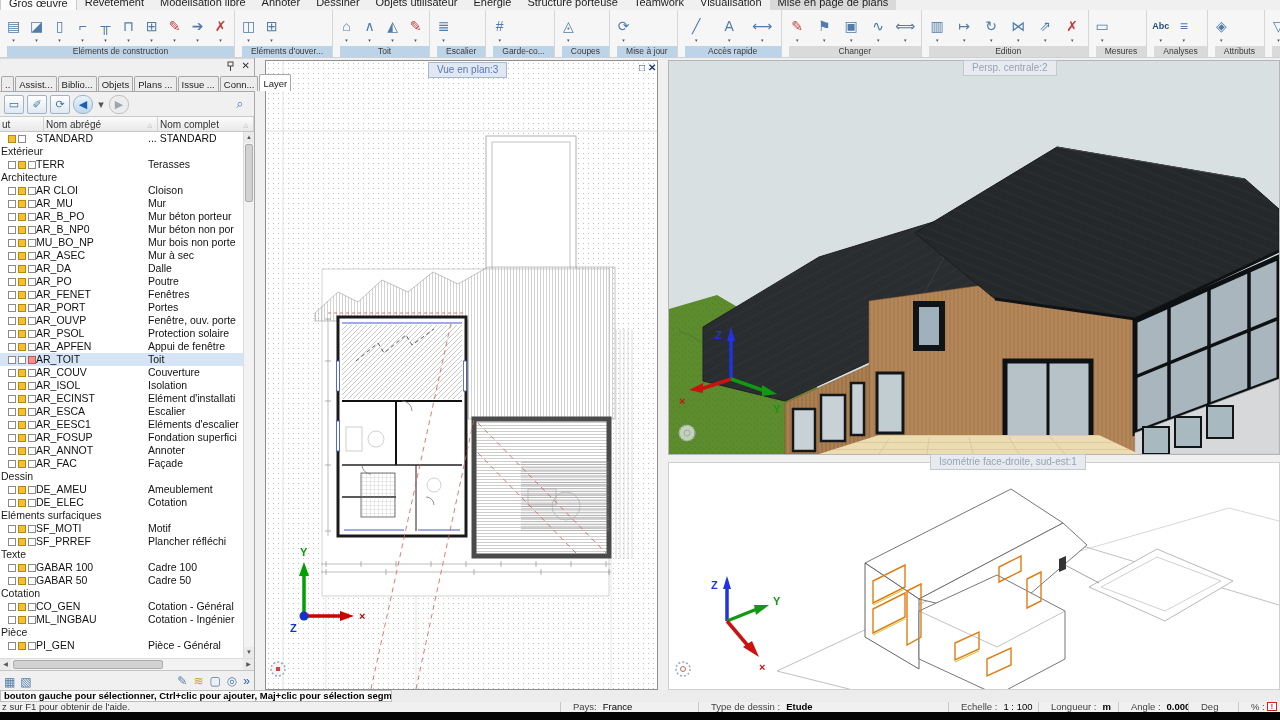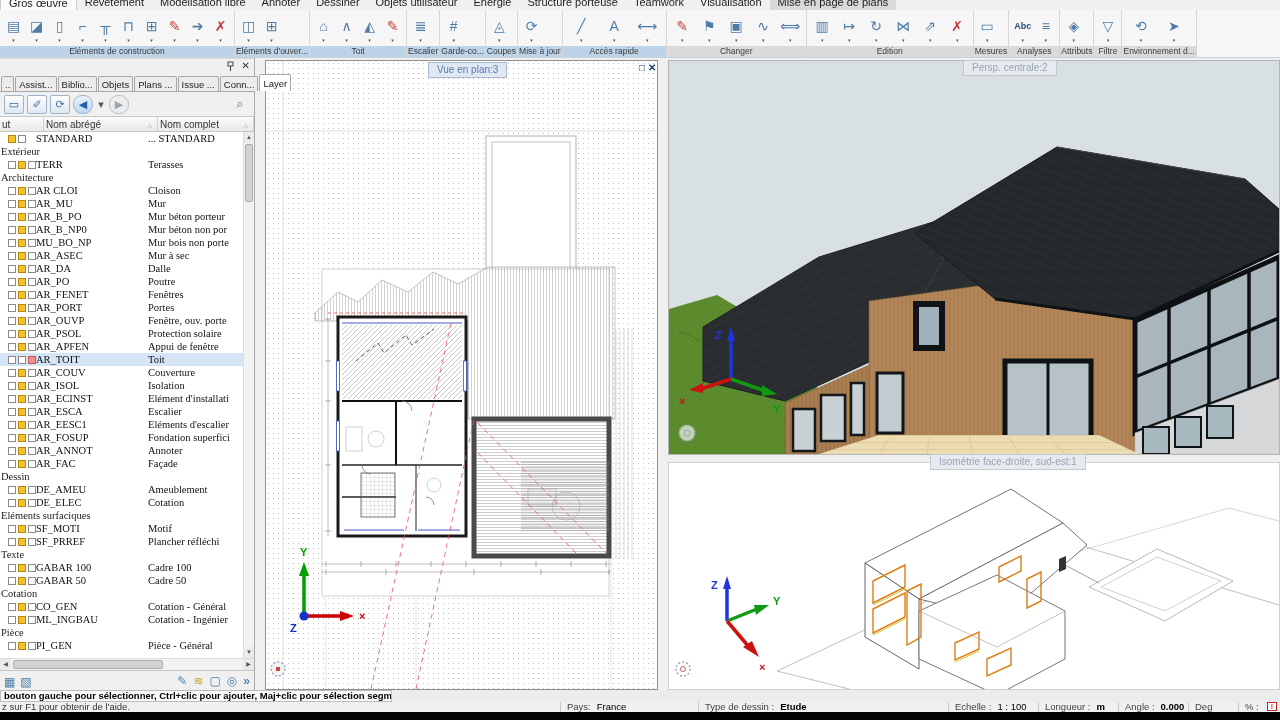--- a/index.html
+++ b/index.html
@@ -19,21 +19,21 @@
   
   #ribbon { position:absolute; left:0; top:10px; width:1280px; height:48px;
     background:#f6f6f6; border-bottom:1px solid #c9d2da; display:flex; align-items:stretch; }
   .rib-group { display:flex; flex-direction:column; border-right:1px solid #d6d6d6; }
   .rg-icons { flex:1; display:flex; align-items:center; padding:1px 2px 0 2px; }
   .ric { width:23px; display:flex; flex-direction:column; align-items:center; cursor:default; }
   .rg-glyph { font-size:14px; line-height:22px; color:#4f7ca8; }
   .ric.red .rg-glyph { color:#c23b3b; }
   .rg-caret { font-size:5px; line-height:6px; color:#555; }
   .rg-label { height:11px; font-size:8.5px; line-height:11px; text-align:center;
-    color:#3a3a3a; white-space:nowrap; overflow:hidden; padding:0 1px; }
+    color:#3a3a3a; white-space:nowrap; overflow:hidden; padding:0 9px;margin-left:7px; }
   .tone-blue .rg-label { background:#bdd3e8; }
   .tone-gray .rg-label { background:#dadada; }
   .rib-group.wide .ric { margin:0 5px; }
   .rib-group.wide2 .ric { margin:0 2px; }
   .glyph-abc { font-size:9px !important; font-weight:bold; color:#2a4d7a !important; line-height:22px; }
 
   
   #left-panel { position:absolute; left:0; top:58px; width:255px; height:632px;
     background:#f0f0f0; border-right:1px solid #a9a9a9; display:flex; flex-direction:column; }
   #panel-header { height:16px; position:relative; border-top:1px solid #d8d8d8; }
@@ -51,21 +51,21 @@
   .pbtn.nav-on { border-radius:9px; background:linear-gradient(#eaf3fc,#bcd8f0); color:#1f5fae; }
   .pbtn.nav-off { border-radius:9px; color:#9aa6b0; background:#ededed; border-color:#c0c0c0; }
   .pbtn.plain { border:none; background:none; width:10px; color:#555; }
   .pbtn.right { margin-left:auto; border:none; background:none; color:#4f7ca8; font-size:13px; }
   #col-header { height:16px; display:flex; background:linear-gradient(#fbfbfb,#e9e9e9);
     border-top:1px solid #c9c9c9; border-bottom:1px solid #c5c5c5; font-size:10px; color:#333; }
   #col-header > div { border-right:1px solid #d2d2d2; padding:1px 2px; display:flex; align-items:center; }
   .ch1 { width:44px; } .ch2 { width:114px; justify-content:space-between; } .ch3 { flex:1; justify-content:space-between; }
   .sort { font-size:6px; color:#9aa7b3; margin-right:3px; }
   #layer-list { flex:1; position:relative; background:#ffffff; overflow:hidden; }
-  #layer-rows { position:absolute; left:0; top:0; right:11px; bottom:0; overflow:hidden;font-family:Liberation Serif, serif; }
+  #layer-rows { position:absolute; left:0; top:0; right:11px; bottom:0; overflow:hidden; }
   .lrow { display:flex; height:13px; line-height:13px; font-size:10.5px; color:#111; align-items:center; }
   .lrow.sel { background:#d5e5f6; }
   .boxes { width:36px; padding-left:8px; display:flex; gap:2px; align-items:center; flex:none; }
   .box { display:inline-block; width:8px; height:8px; border:1px solid #8a8a8a; background:#fff; }
   .box.yellow { background:#f3c02f; border-color:#b8860b; }
   .box.red { background:#f29090; border-color:#c25555; }
   .abbrev { width:112px; flex:none; white-space:nowrap; overflow:hidden; }
   .full { flex:1; white-space:nowrap; overflow:hidden; }
   .lgroup { height:13px; line-height:13px; font-size:10.5px; color:#1a1a1a; padding-left:1px; }
   #vsb { position:absolute; right:0; top:0; bottom:0; width:11px; background:#f2f2f2; border-left:1px solid #dcdcdc; }
@@ -101,21 +101,21 @@
   svg { display:block; }
 
   
   #status1 { position:absolute; left:0; top:690px; width:1280px; height:12px; background:#ececec; }
   #hint-box { position:absolute; left:0; top:0; width:392px; height:12px; background:#fbfbfb;
     border:1px solid #bdbdbd; font-size:9.5px; font-weight:bold; color:#000;
     line-height:10px; padding-left:3px; white-space:nowrap; overflow:hidden; }
   #status2 { position:absolute; left:0; top:702px; width:1280px; height:10px; background:#f0f0f0;
     display:flex; font-size:9.5px; color:#333; line-height:10px; }
   #help-text { width:560px; padding-left:2px; white-space:nowrap; overflow:hidden; flex:none; }
-  .sbf { border-left:1px solid #c8c8c8; padding-left:6px; display:flex; flex:none; white-space:nowrap; overflow:hidden; }
+  .sbf { border-left:1px solid #c8c8c8; padding-left:12px; display:flex; flex:none; white-space:nowrap; overflow:hidden; }
   .sbf .sbl { color:#444; margin-right:6px; }
   .sbf .sbv { color:#000; }
   .sbf .sbv.b { font-weight:bold; }
   .f-pays{width:138px}.f-type{width:250px}.f-ech{width:90px}.f-lon{width:80px}
   .f-ang{width:70px}.f-deg{width:50px}.f-pct{width:26px}
   #alert-icon { width:10px; height:9px; border:1px solid #cc2222; color:#cc2222; font-size:7px;
     font-weight:bold; text-align:center; line-height:8px; margin-left:3px; background:#fff; }
   #blackbar { position:absolute; left:0; top:712px; width:1280px; height:8px; background:#030303; }
 </style>
 </head>

